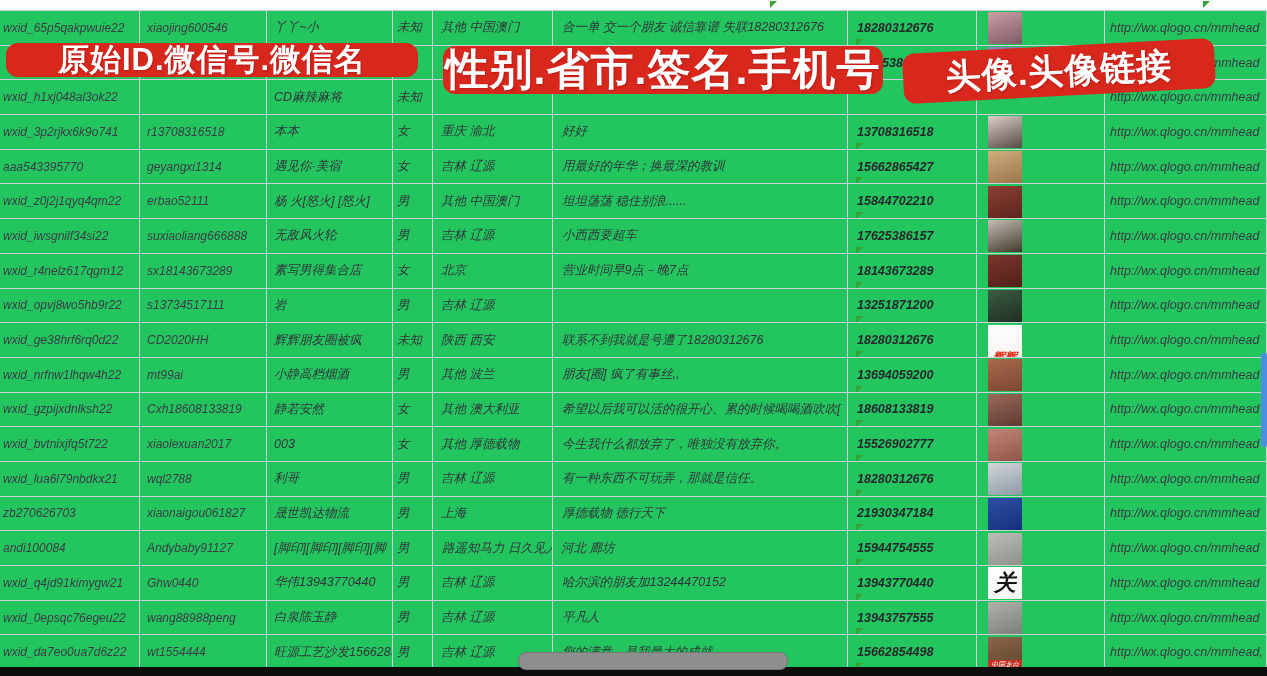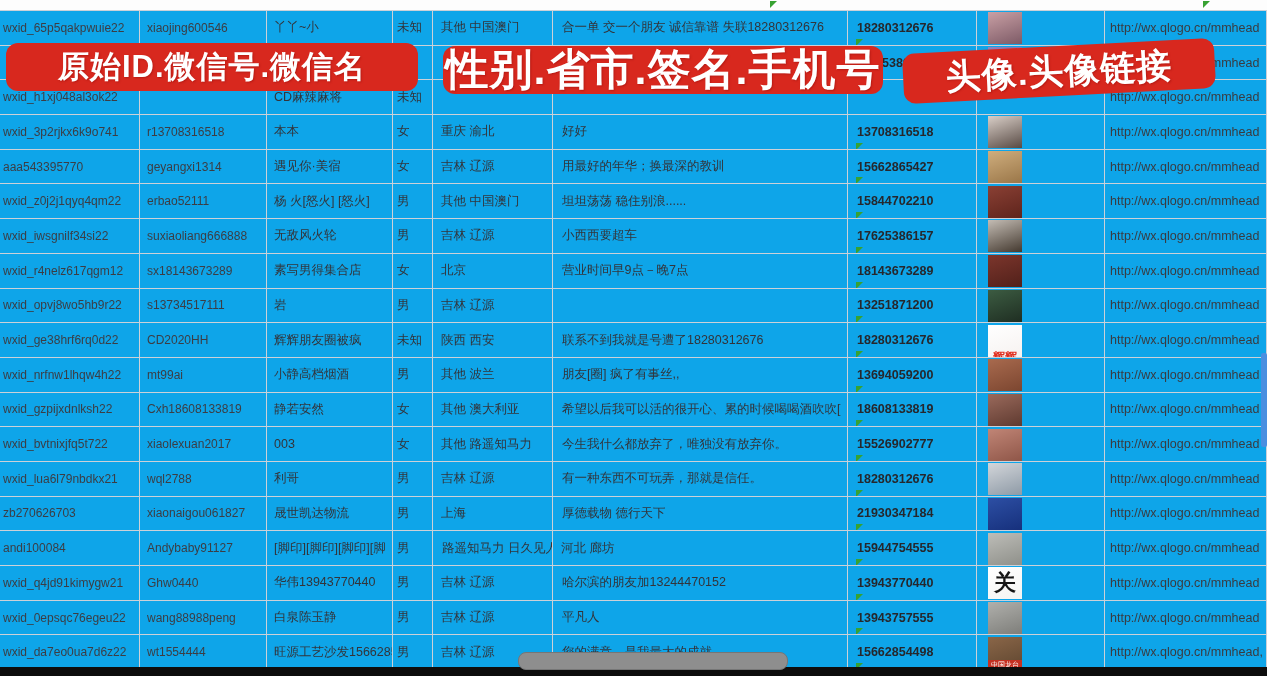--- a/index.html
+++ b/index.html
@@ -6,21 +6,21 @@
   body{
     width:1267px;height:676px;overflow:hidden;position:relative;
     background:#ffffff;
     font-family:"Liberation Sans","DejaVu Sans",sans-serif;
   }
   .sheet{position:absolute;left:0;top:0;width:1267px;height:676px;background:#fdfdfd;}
   .grid{position:absolute;left:0;top:10px;border-top:1px solid #ccd1d8;}
   .row{
     display:grid;
     grid-template-columns:140px 127px 126px 40px 120px 295px 129px 128px 162px;
-    height:34.7px;background:#0ea5e9;
+    height:34.7px;background:#22c55e;font-style:italic;
   }
   .cell{
     border-right:1px solid #ccd1d8;border-bottom:1px solid #ccd1d8;
     overflow:hidden;white-space:nowrap;position:relative;
     display:flex;align-items:center;
     font-size:12.5px;color:#33343a;
   }
   .c-id{padding-left:3px;font-size:12px;color:#3c3d44;}
   .c-wid{padding-left:7px;font-size:12px;color:#3c3d44;}
   .c-name{padding-left:7px;}
@@ -44,21 +44,21 @@
   .av-label.center-big{font-size:22px;font-family:"Liberation Serif","DejaVu Serif",serif;}
   .av-label.strip{
     position:absolute;left:0;right:0;bottom:0;background:#c43022;
     font-size:7px;text-align:center;padding:1px 0;font-weight:normal;
   }
   .banner{
     position:absolute;display:flex;align-items:center;justify-content:center;
     background:#d8281e;color:#ffffff;font-weight:bold;border-radius:12px;
     text-shadow:1px 1px 2px rgba(120,0,0,.35);letter-spacing:1px;z-index:6;white-space:nowrap;
   }
-  .banner1{left:6px;top:43px;width:412px;height:48px;font-size:31px;}
+  .banner1{left:6px;top:43px;width:412px;height:34px;font-size:31px;}
   .banner2{left:443px;top:46px;width:440px;height:48px;font-size:43px;}
   .banner3{left:903px;top:46px;width:312px;height:50px;font-size:35px;transform:rotate(-3deg);}
   .top-flag{
     position:absolute;top:1px;width:0;height:0;z-index:3;
     border-top:7px solid #37a232;border-right:7px solid transparent;
   }
   .tf1{left:770px;} .tf2{left:1203px;}
   .bottom-bar{position:absolute;left:0;top:667px;width:1267px;height:9px;background:#0d0d0d;z-index:8;}
   .hscroll-thumb{
     position:absolute;left:518px;top:652px;width:268px;height:16px;border-radius:8px;
@@ -295,21 +295,21 @@
           </div>
         </div>
     <div class="cell c-url">http://wx.qlogo.cn/mmhead</div>
   </div>
 
   <div class="row">
     <div class="cell c-id">wxid_bvtnixjfq5t722</div>
     <div class="cell c-wid">xiaolexuan2017</div>
     <div class="cell c-name">003</div>
     <div class="cell c-gender">女</div>
-    <div class="cell c-region">其他 路遥知马力</div>
+    <div class="cell c-region">其他 厚德载物</div>
     <div class="cell c-sig">今生我什么都放弃了，唯独没有放弃你。</div>
     <div class="cell c-phone">
           <span class="ph">15526902777</span>
           <span class="gi" style="display: block;"></span>
         </div>
     <div class="cell c-avatar">
           <div class="av" style="background: linear-gradient(160deg, rgb(192, 133, 118), rgb(143, 86, 72));">
             <span class="av-label center"></span>
           </div>
         </div>

